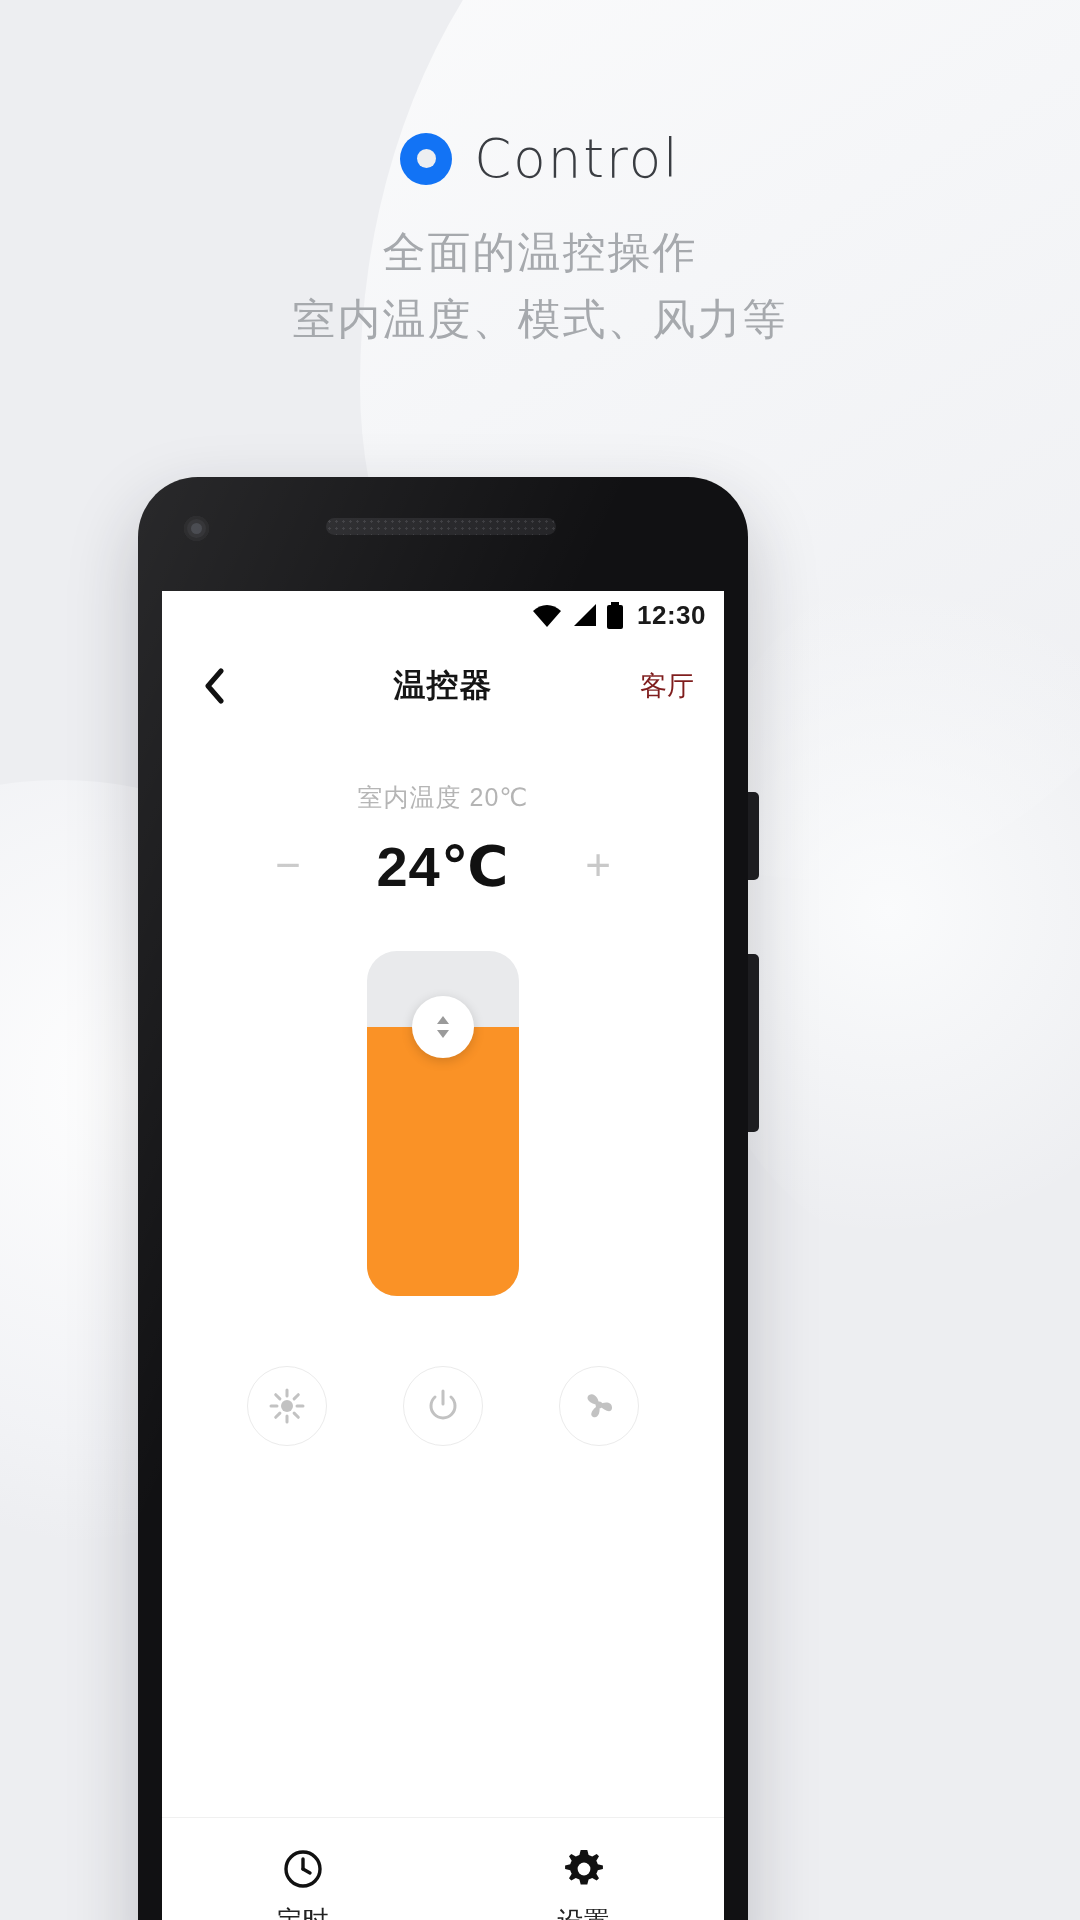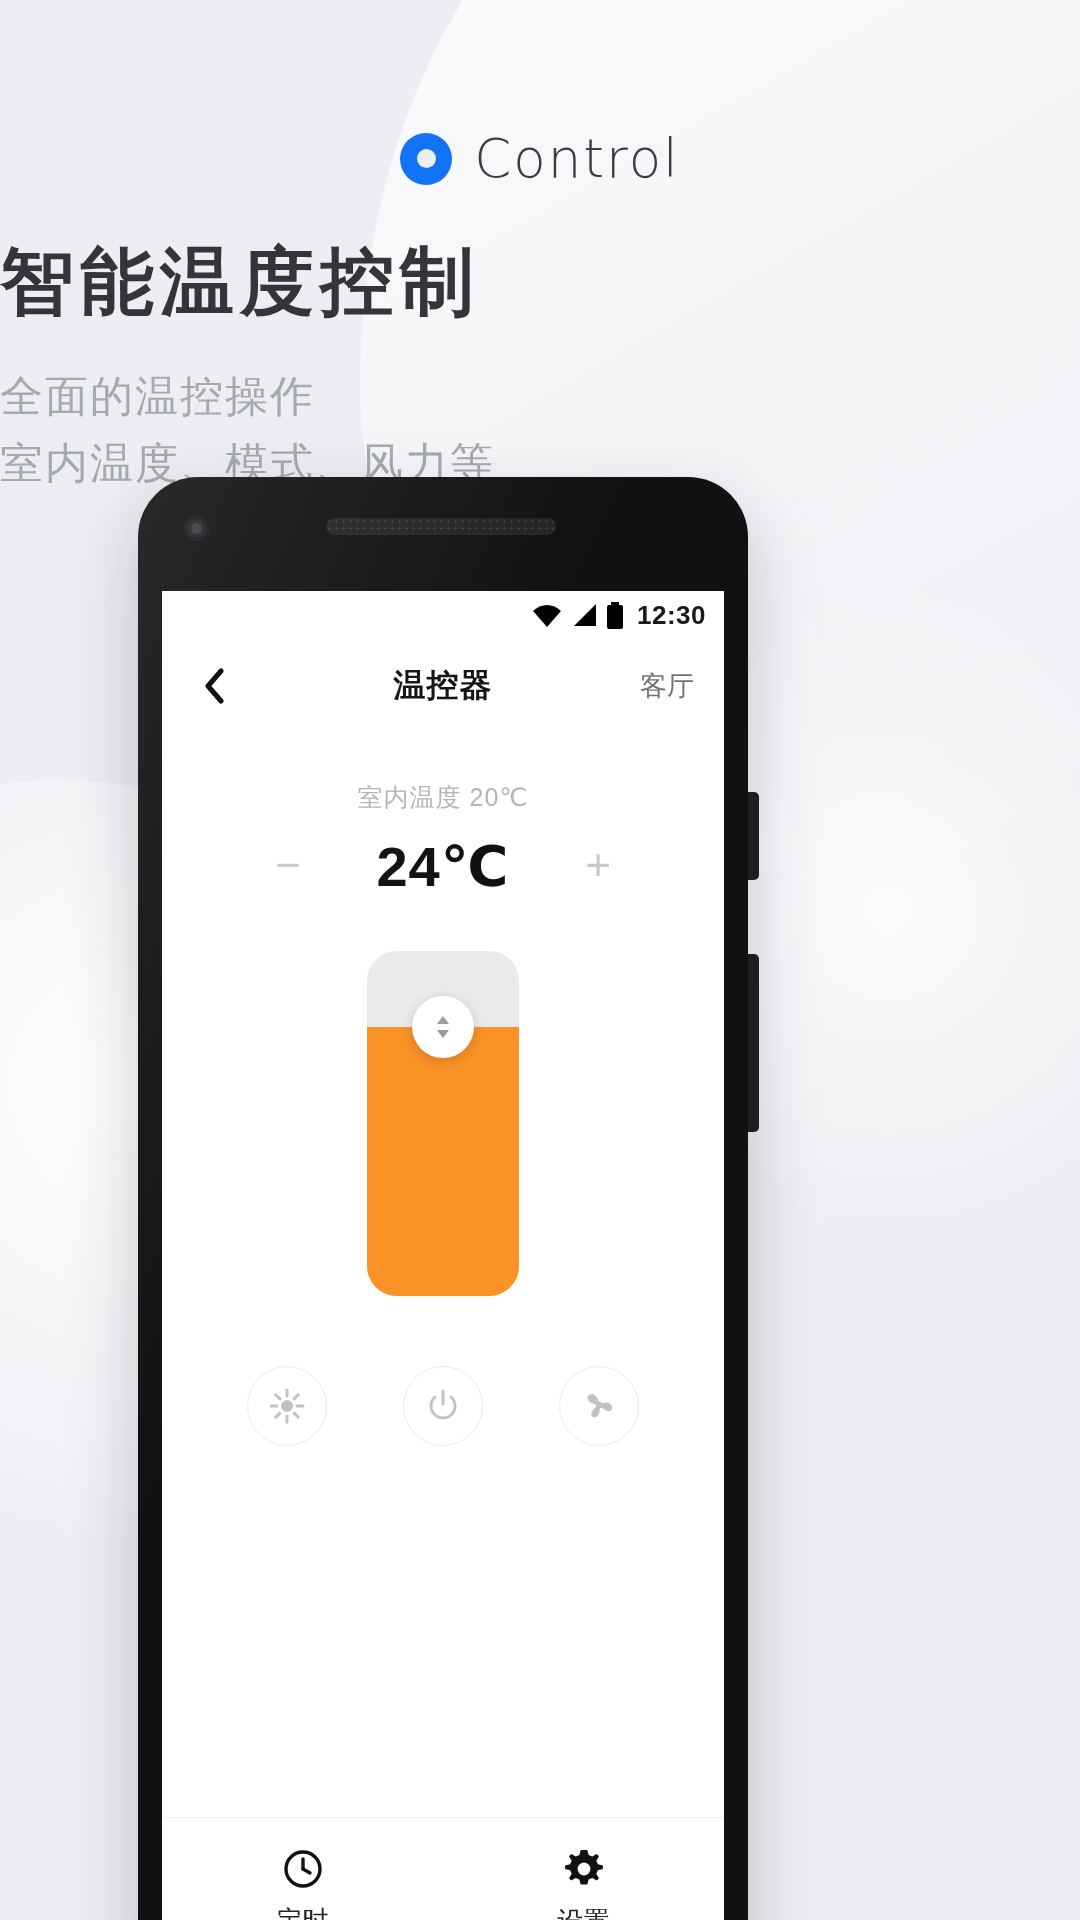--- a/index.html
+++ b/index.html
@@ -25,21 +25,21 @@
     background:radial-gradient(circle at 60% 40%,#ffffff 0%,#f2f3f6 55%,rgba(237,238,241,0) 72%);
     opacity:.95;
   }
   .blob-c {
     position:absolute; right:-120px; top:560px;
     width:520px; height:700px; border-radius:50%;
     background:radial-gradient(circle at 40% 50%,#fafbfc 0%,rgba(237,238,241,0) 70%);
   }
 
   
-  .hero { position:absolute; left:0; right:0; top:0; }
+  .hero { position:absolute; left:0; right:0; top:0; text-align:center; }
   .brand {
     margin-top:128px;
     display:flex; align-items:center; justify-content:center; gap:22px;
   }
   .brand-mark {
     width:52px; height:52px; border-radius:50%;
     background:#1273f5;
     display:flex; align-items:center; justify-content:center;
   }
   .brand-mark i { width:19px; height:19px; border-radius:50%; background:#edeef1; display:block; }
@@ -101,21 +101,21 @@
 
   .appbar {
     height:94px; display:flex; align-items:center; padding:0 30px;
     position:relative;
   }
   .back { width:44px; height:44px; display:flex; align-items:center; justify-content:center; }
   .appbar-title {
     position:absolute; left:0; right:0; text-align:center;
     font-size:32px; font-weight:bold; color:#111; letter-spacing:1px;
   }
-  .room { margin-left:auto; font-size:27px; color:#737373; position:relative; z-index:2; }
+  .room { margin-left:auto; font-size:27px; color:#7f1d1d; position:relative; z-index:2; }
 
   .temp-block { text-align:center; margin-top:48px; }
   .room-temp { font-size:25px; color:#b4b4b4; letter-spacing:1px; }
   .setpoint-row {
     margin-top:20px; display:flex; align-items:center; justify-content:center; gap:44px;
   }
   .step {
     font-size:44px; color:#c9c9c9; width:44px; height:44px; line-height:40px;
     font-weight:300; text-align:center;
   }
@@ -163,21 +163,20 @@
 
 <div class="hero">
 
   <div class="brand">
     <span class="brand-mark">
         <i></i>
       </span>
     <span class="brand-name">Control</span>
   </div>
 
-  <div class="headline">智能温度控制</div>
 
   <div class="sub">
     <div>全面的温控操作</div>
     <div>室内温度、模式、风力等</div>
   </div>
 
 </div>
 
 <div class="phone">
   <div class="cam"></div>

